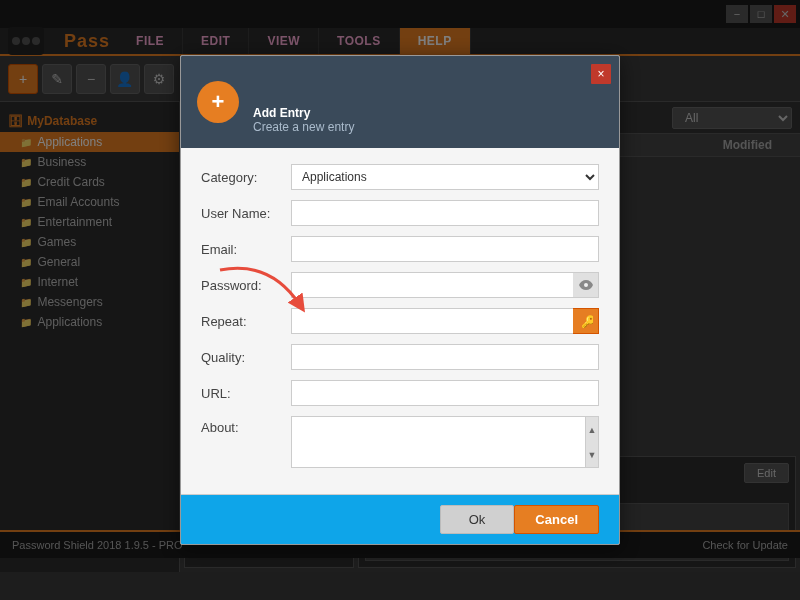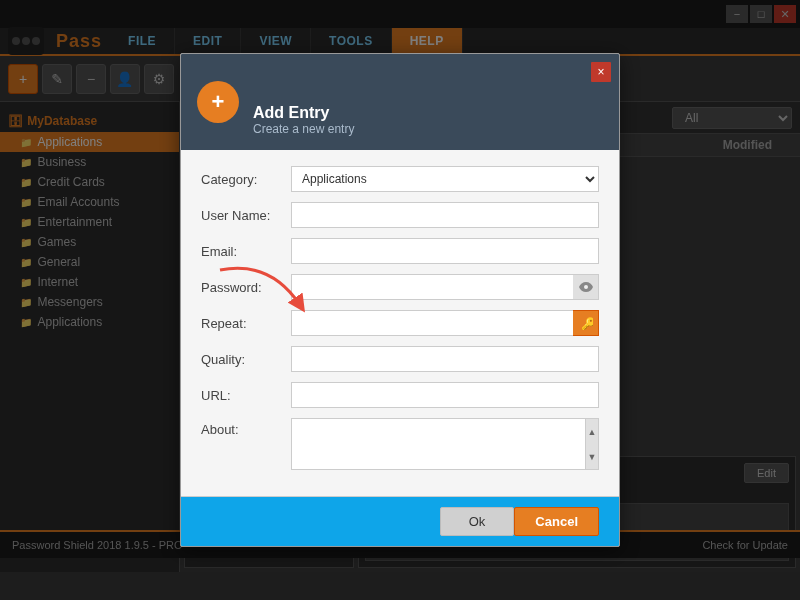--- a/index.html
+++ b/index.html
@@ -43,21 +43,21 @@
       background: #2b2b2b;
       display: flex;
       align-items: center;
       border-bottom: 2px solid #e67e22;
     }
     .menu-item {
       padding: 0 18px;
       height: 100%;
       display: flex;
       align-items: center;
-      color: #7dd3fc;
+      color: #f9a8d4;
       font-size: 12px;
       font-weight: 600;
       letter-spacing: 0.5px;
       cursor: pointer;
       border-right: 1px solid #3a3a3a;
     }
     .menu-item.active { background: #e67e22; color: #fff; }
 
     
     .app-body {
@@ -265,21 +265,21 @@
       width: 42px; height: 42px;
       background: #e67e22;
       border-radius: 50%;
       display: flex; align-items: center; justify-content: center;
       font-size: 22px;
       color: white;
       font-weight: 700;
     }
     .modal-header-text h2 {
       color: white;
-      font-size: 16px;
+      font-size: 12px;
       font-weight: 700;
       margin-top: 36px;
     }
     .modal-header-text p {
       color: #aabbcc;
       font-size: 12px;
     }
     .modal-close {
       position: absolute;
       top: 8px; right: 8px;
@@ -423,21 +423,21 @@
       font-size: 13px;
       font-weight: 700;
       cursor: pointer;
       border-radius: 2px;
     }
 
     
     .app-logo {
       display: flex;
       align-items: center;
-      gap: 12px;
+      gap: 20px;
       padding: 0 8px;
     }
     .logo-icon {
       width: 36px; height: 28px;
       background: #222;
       border-radius: 4px;
       display: flex; align-items: center; justify-content: center;
       gap: 2px;
     }
     .logo-dot {

